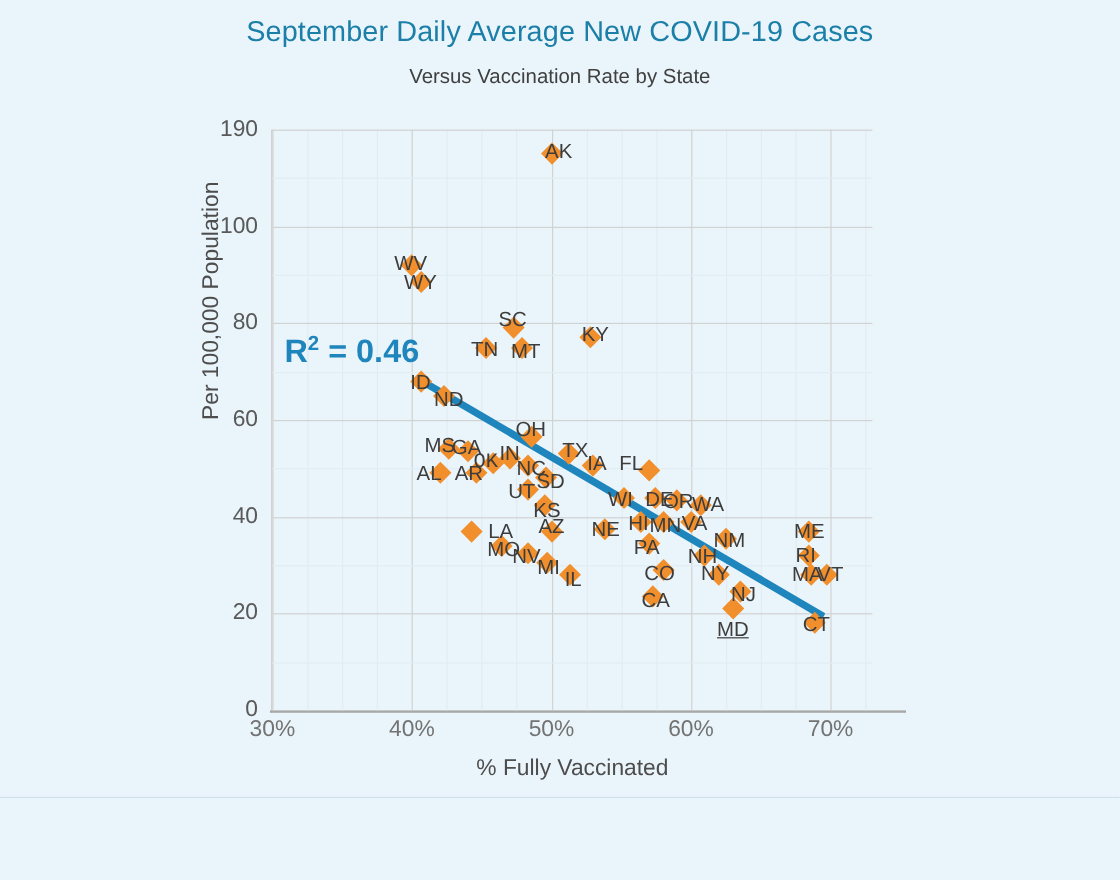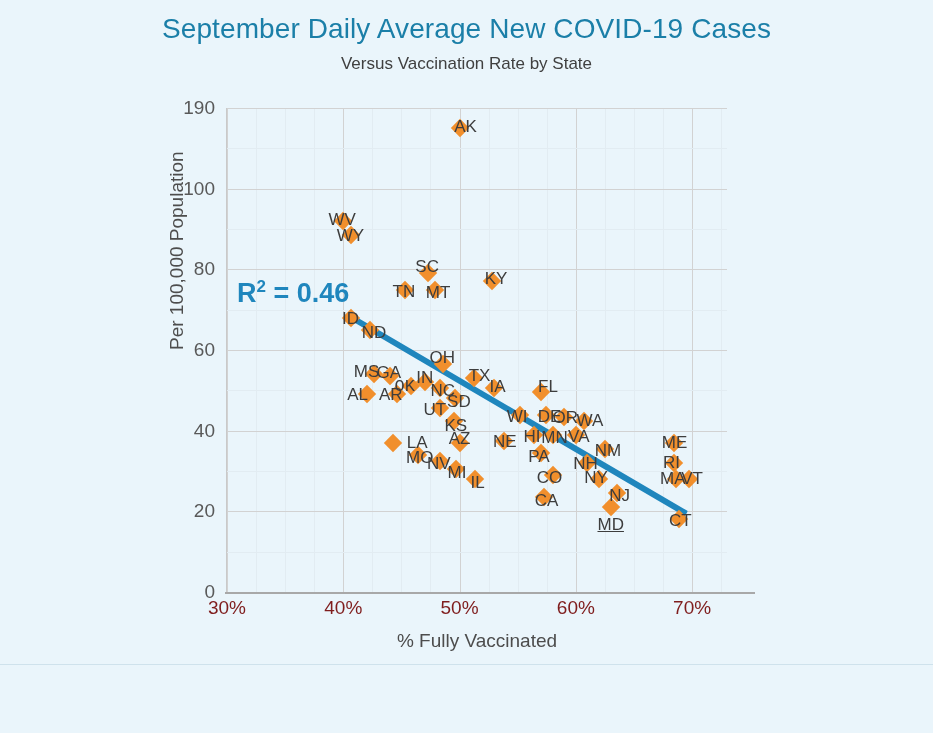--- a/index.html
+++ b/index.html
@@ -20,21 +20,21 @@
     width: 933px;
     height: 733px;
     background: #eaf5fb;
   }
   .title {
     position: absolute;
     left: 0;
     top: 13px;
     width: 933px;
     text-align: center;
-    font-size: 28px;
+    font-size: 24px;
     color: #1b7fa8;
     letter-spacing: 0.1px;
     white-space: nowrap;
   }
   .subtitle {
     position: absolute;
     left: 0;
     top: 54px;
     width: 933px;
     text-align: center;
@@ -105,21 +105,21 @@
     width: 60px;
     text-align: right;
     font-size: 19px;
     color: #595959;
     transform: translateY(-11px);
   }
   .xtick {
     position: absolute;
     top: 489px;
     font-size: 19px;
-    color: #7f1d1d;
+    color: #737373;
     transform: translateX(-50%);
     white-space: nowrap;
   }
   .ylabel {
     position: absolute;
     left: 166px;
     top: 350px;
     font-size: 19px;
     color: #4d4d4d;
     transform: rotate(-90deg);
@@ -287,21 +287,21 @@
       <div class="pt-label" style="left: 139.512px; top: 264.2px; text-align: right;">MS</div>
       <div class="pt-label" style="left: 161.791px; top: 265.217px;">GA</div>
       <div class="pt-label" style="left: 252.512px; top: 268.233px;">TX</div>
       <div class="pt-label" style="left: 197.674px; top: 270.267px;">IN</div>
       <div class="pt-label" style="left: 177.721px; top: 278.3px; font-family: Liberation Mono, monospace;">OK</div>
       <div class="pt-label" style="left: 215.791px; top: 283.317px;">NC</div>
       <div class="pt-label" style="left: 270.442px; top: 279.317px;">IA</div>
       <div class="pt-label" style="left: 130.535px; top: 287.367px;">AL</div>
       <div class="pt-label" style="left: 163.767px; top: 287.367px;">AR</div>
       <div class="pt-label" style="left: 231.907px; top: 294.4px;">SD</div>
-      <div class="pt-label" style="left: 321px; top: 279.35px;">FL</div>
+      <div class="pt-label" style="left: 299px; top: 279.35px;">FL</div>
       <div class="pt-label" style="left: 207.791px; top: 302.483px;">UT</div>
       <div class="pt-label" style="left: 290.023px; top: 308.533px;">WI</div>
       <div class="pt-label" style="left: 322.605px; top: 308.533px;">DE</div>
       <div class="pt-label" style="left: 228.744px; top: 317.583px;">KS</div>
       <div class="pt-label" style="left: 338.209px; top: 309.55px;">OR</div>
       <div class="pt-label" style="left: 362.977px; top: 312.583px;">WA</div>
       <div class="pt-label" style="left: 304.977px; top: 328.7px;">HI</div>
       <div class="pt-label" style="left: 327.581px; top: 329.7px;">MN</div>
       <div class="pt-label" style="left: 351.837px; top: 328.7px;">VA</div>
       <div class="pt-label" style="left: 277.744px; top: 333.75px;">NE</div>

